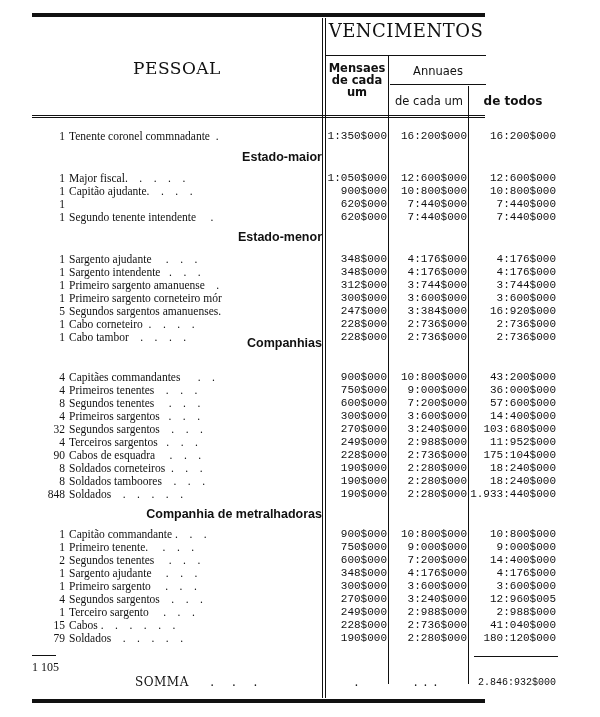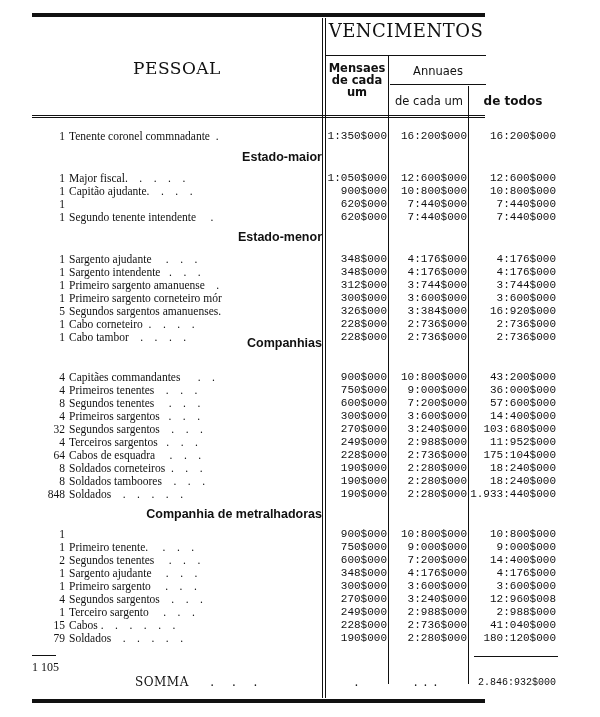--- a/index.html
+++ b/index.html
@@ -115,21 +115,21 @@
 <div class="row" style="top:292px;">
     <span class="qty">1</span>
     <span class="desc">Primeiro sargento corneteiro mór</span>
     <span class="c1">300$000</span>
     <span class="c2">3:600$000</span>
     <span class="c3">3:600$000</span>
   </div>
 <div class="row" style="top:305px;">
     <span class="qty">5</span>
     <span class="desc">Segundos sargentos amanuenses.</span>
-    <span class="c1">326$000</span>
+    <span class="c1">247$000</span>
     <span class="c2">3:384$000</span>
     <span class="c3">16:920$000</span>
   </div>
 <div class="row" style="top:318px;">
     <span class="qty">1</span>
     <span class="desc">Cabo corneteiro  .    .    .    .</span>
     <span class="c1">228$000</span>
     <span class="c2">2:736$000</span>
     <span class="c3">2:736$000</span>
   </div>
@@ -178,21 +178,21 @@
     <span class="c3">103:680$000</span>
   </div>
 <div class="row" style="top:436px;">
     <span class="qty">4</span>
     <span class="desc">Terceiros sargentos   .    .    .</span>
     <span class="c1">249$000</span>
     <span class="c2">2:988$000</span>
     <span class="c3">11:952$000</span>
   </div>
 <div class="row" style="top:449px;">
-    <span class="qty">64</span>
+    <span class="qty">90</span>
     <span class="desc">Cabos de esquadra     .    .    .</span>
     <span class="c1">228$000</span>
     <span class="c2">2:736$000</span>
     <span class="c3">175:104$000</span>
   </div>
 <div class="row" style="top:462px;">
     <span class="qty">8</span>
     <span class="desc">Soldados corneteiros  .    .    .</span>
     <span class="c1">190$000</span>
     <span class="c2">2:280$000</span>
@@ -209,20 +209,21 @@
     <span class="qty">848</span>
     <span class="desc">Soldados    .    .    .    .    .</span>
     <span class="c1">190$000</span>
     <span class="c2">2:280$000</span>
     <span class="c3">1.933:440$000</span>
   </div>
 
 <div class="section" style="top:507px;">Companhia de metralhadoras</div>
 <div class="row" style="top:528px;">
     <span class="qty">1</span>
+    <span class="desc">Capitão commandante .    .    .</span>
     <span class="c1">900$000</span>
     <span class="c2">10:800$000</span>
     <span class="c3">10:800$000</span>
   </div>
 <div class="row" style="top:541px;">
     <span class="qty">1</span>
     <span class="desc">Primeiro tenente.     .    .    .</span>
     <span class="c1">750$000</span>
     <span class="c2">9:000$000</span>
     <span class="c3">9:000$000</span>
@@ -246,21 +247,21 @@
     <span class="desc">Primeiro sargento     .    .    .</span>
     <span class="c1">300$000</span>
     <span class="c2">3:600$000</span>
     <span class="c3">3:600$000</span>
   </div>
 <div class="row" style="top:593px;">
     <span class="qty">4</span>
     <span class="desc">Segundos sargentos    .    .    .</span>
     <span class="c1">270$000</span>
     <span class="c2">3:240$000</span>
-    <span class="c3">12:960$008</span>
+    <span class="c3">12:960$005</span>
   </div>
 <div class="row" style="top:606px;">
     <span class="qty">1</span>
     <span class="desc">Terceiro sargento     .    .    .</span>
     <span class="c1">249$000</span>
     <span class="c2">2:988$000</span>
     <span class="c3">2:988$000</span>
   </div>
 <div class="row" style="top:619px;">
     <span class="qty">15</span>

